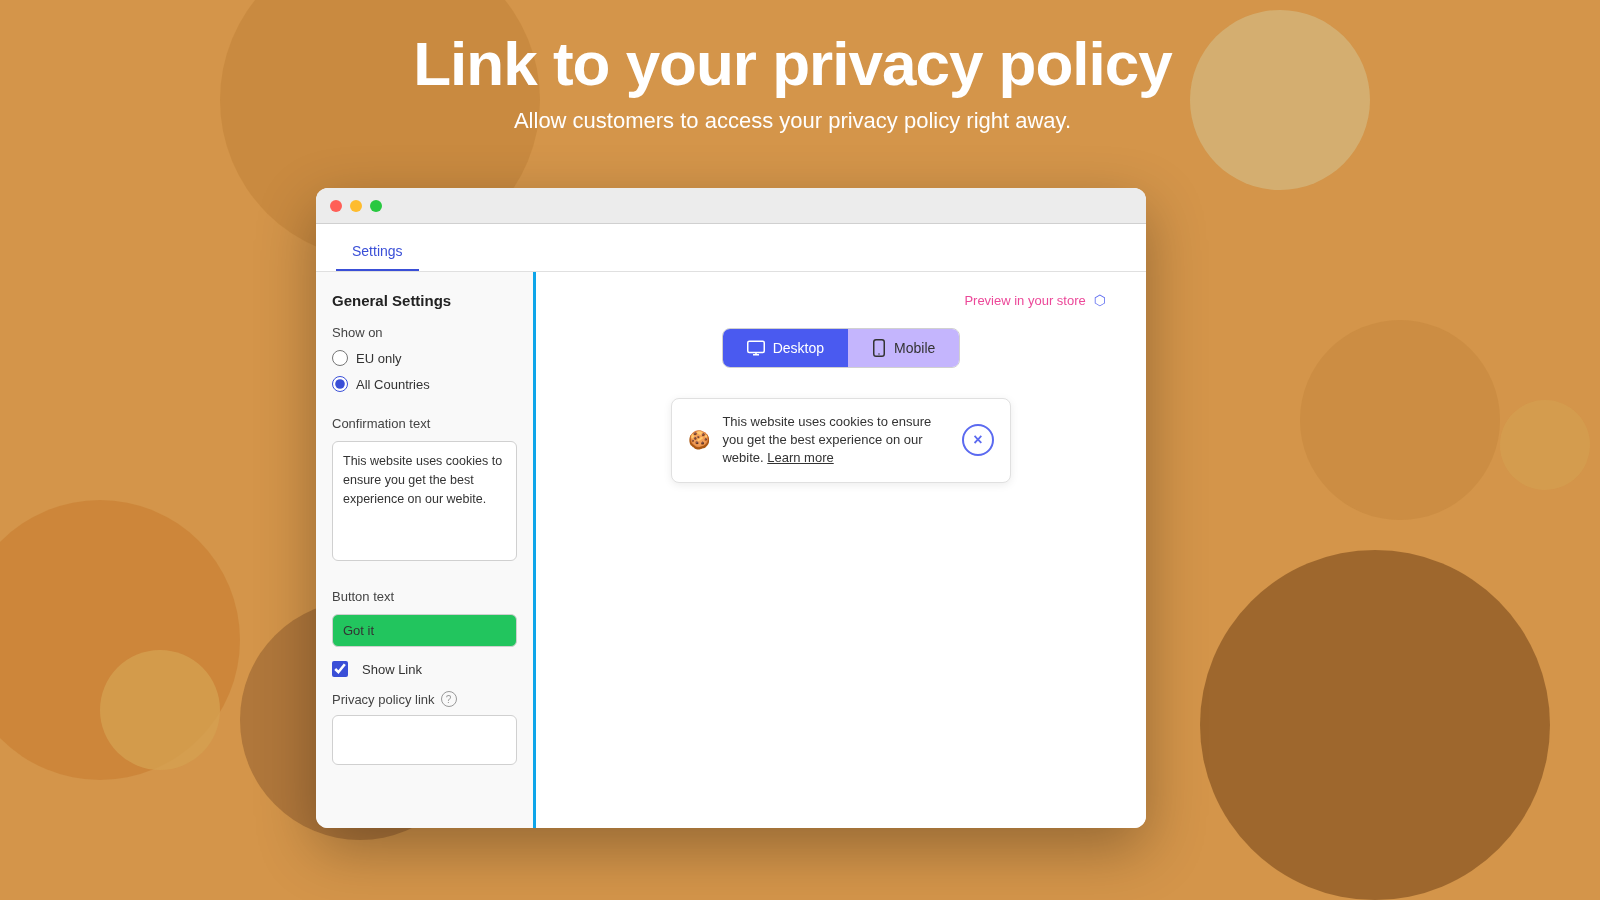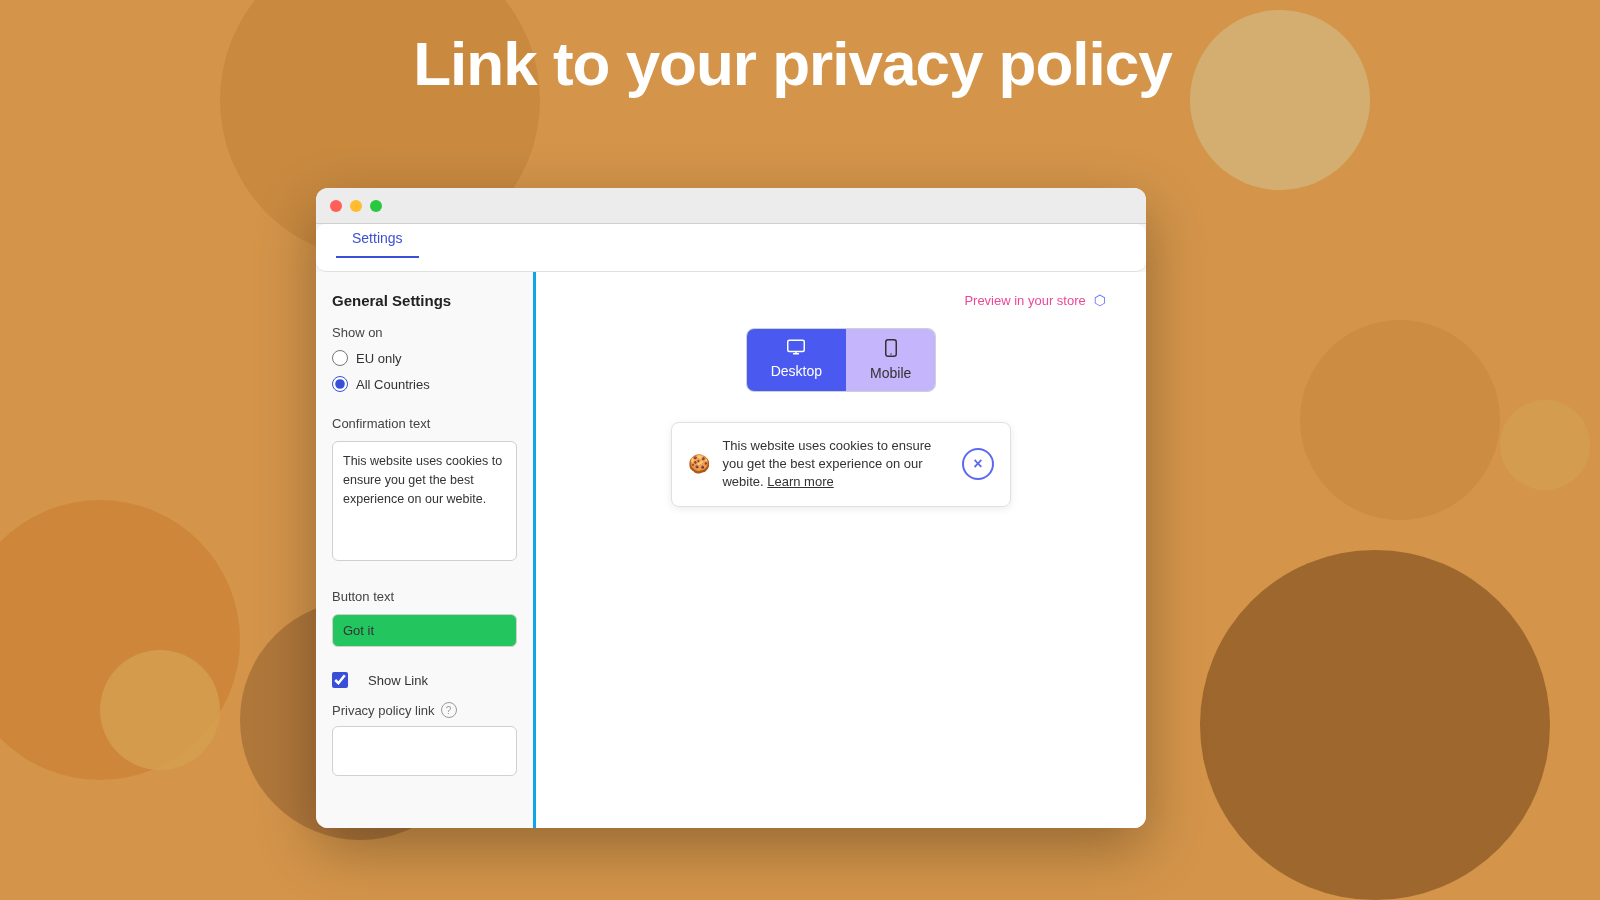--- a/index.html
+++ b/index.html
@@ -82,23 +82,22 @@
     .tl-red { background: #ff5f57; }
     .tl-yellow { background: #febc2e; }
     .tl-green { background: #28c840; }
 
     
     .tabs-bar {
       background: #fff;
       border-bottom: 1px solid #e0e0e0;
       display: flex;
       align-items: flex-end;
-      padding: 13px 20px;
+      padding: 0 20px;
       height: 48px;
-      border-radius: 10px;
     }
     .tab {
       padding: 12px 16px 10px;
       font-size: 14px;
       font-weight: 500;
       color: #333;
       cursor: pointer;
       border-bottom: 2px solid transparent;
     }
     .tab.active {
@@ -168,22 +167,22 @@
       border-radius: 6px;
       padding: 8px 10px;
       font-size: 13px;
       color: #333;
       background: #22c55e;
       font-family: inherit;
     }
     .checkbox-option {
       display: flex;
       align-items: flex-end;
-      gap: 20px;
-      margin-top: 25px;
+      gap: 14px;
+      margin-top: 14px;
       font-size: 13px;
       color: #333;
       cursor: pointer;
     }
     .checkbox-option input[type="checkbox"] {
       accent-color: #3a4fd7;
       width: 16px;
       height: 16px;
     }
     .privacy-policy-section {
@@ -256,21 +255,20 @@
     .device-btn {
       display: flex;
       align-items: center;
       gap: 8px;
       padding: 10px 24px;
       font-size: 14px;
       font-weight: 500;
       cursor: pointer;
       border: none;
       outline: none;
-      flex-direction: column;
     }
     .device-btn.active {
       background: #4a5af0;
       color: #fff;
     }
     .device-btn:not(.active) {
       background: #c4b5fd;
       color: #333;
     }
 
@@ -325,20 +323,21 @@
     <div class="circle" style="width: 280px; height: 280px; top: 500px; left: -40px; background: rgb(200, 125, 48); opacity: 0.6;"></div>
     <div class="circle" style="width: 240px; height: 240px; top: 600px; left: 240px; background: rgb(139, 90, 43); opacity: 0.5;"></div>
     <div class="circle" style="width: 200px; height: 200px; top: 320px; left: 1300px; background: rgb(196, 134, 60); opacity: 0.5;"></div>
     <div class="circle" style="width: 350px; height: 350px; top: 550px; left: 1200px; background: rgb(122, 74, 26); opacity: 0.6;"></div>
     <div class="circle" style="width: 120px; height: 120px; top: 650px; left: 100px; background: rgb(212, 160, 80); opacity: 0.8;"></div>
     <div class="circle" style="width: 90px; height: 90px; top: 400px; left: 1500px; background: rgb(212, 160, 80); opacity: 0.7;"></div>
   </div>
 
 <div class="hero-section">
   <h1 class="hero-title">Link to your privacy policy</h1>
+  <p class="hero-subtitle">Allow customers to access your privacy policy right away.</p>
 </div>
 
 <div class="app-window">
 
   <div class="title-bar">
     <div class="traffic-light tl-red"></div>
     <div class="traffic-light tl-yellow"></div>
     <div class="traffic-light tl-green"></div>
   </div>
 

